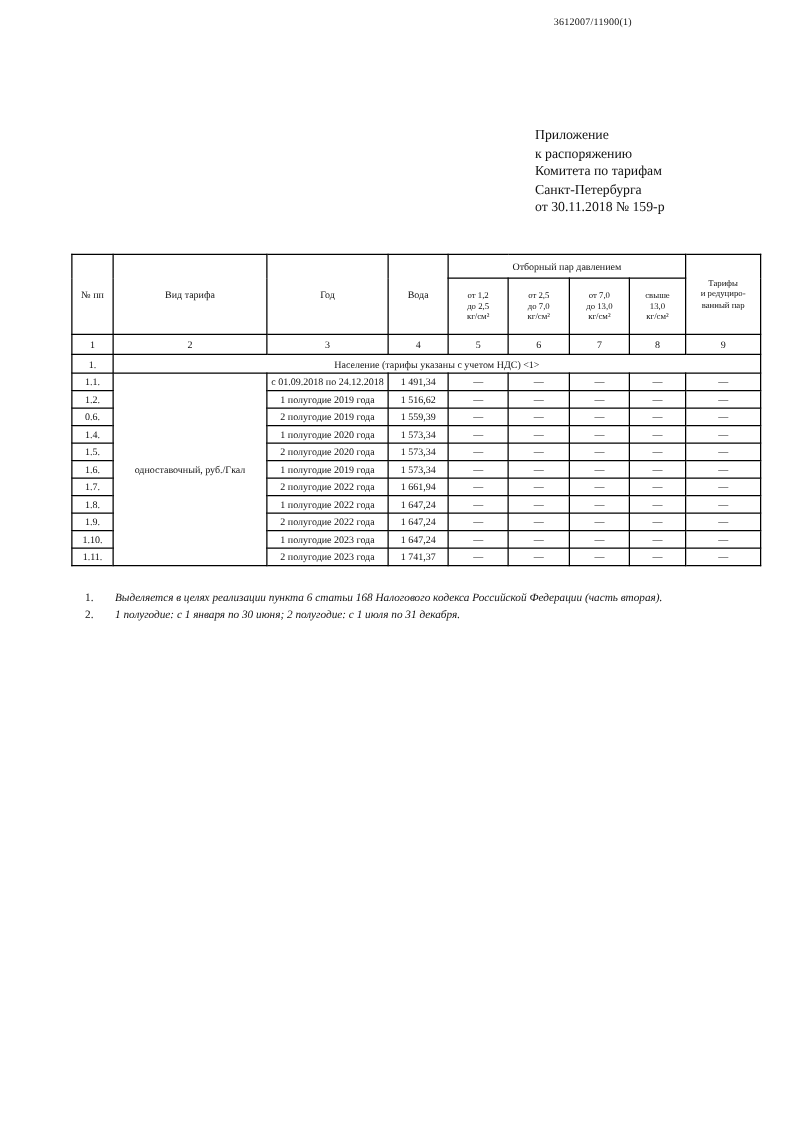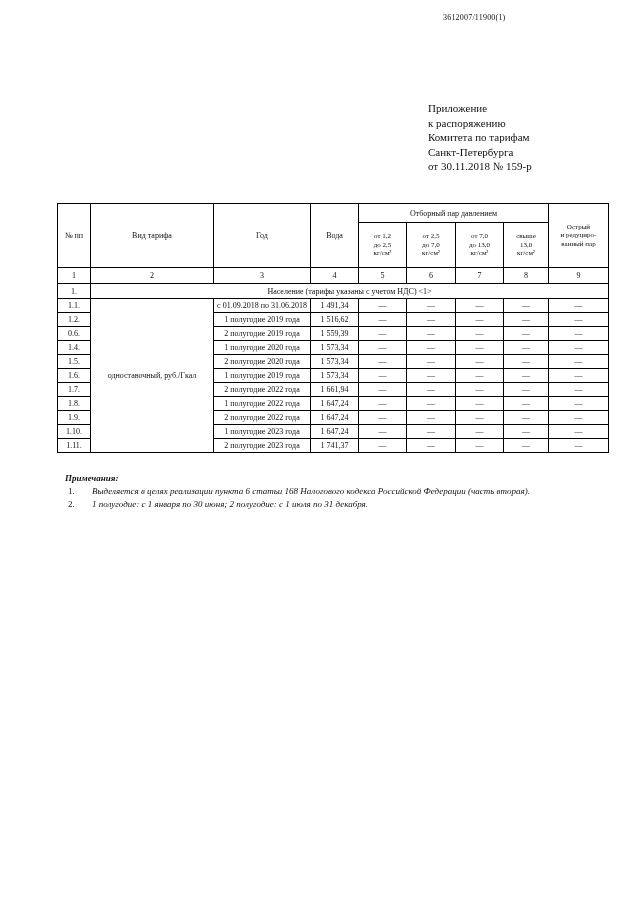--- a/index.html
+++ b/index.html
@@ -83,21 +83,21 @@
         <col style="width:45px">
         <col style="width:60px">
     </colgroup>
     <thead>
       <tr class="h-band">
         <th rowspan="2">№ пп</th>
         <th rowspan="2">Вид тарифа</th>
         <th rowspan="2">Год</th>
         <th rowspan="2">Вода</th>
         <th colspan="4">Отборный пар давлением</th>
-        <th rowspan="2" class="pre sharp-steam">Острый
+        <th rowspan="2" class="pre sharp-steam">Тарифы
 и редуциро-
 ванный пар</th>
       </tr>
       <tr class="h-sub">
         <th class="pre">от 1,2
 до 2,5
 кг/см²</th>
         <th class="pre">от 2,5
 до 7,0
 кг/см²</th>
@@ -122,21 +122,21 @@
     </thead>
     <tbody>
       <tr class="section-row">
         <td>1.</td>
         <td colspan="8">Население (тарифы указаны с учетом НДС) &lt;1&gt;</td>
       </tr>
 
       <tr class="data-row">
         <td>1.1.</td>
         <td rowspan="11">одноставочный, руб./Гкал</td>
-        <td>с 01.09.2018 по 31.06.2018</td>
+        <td>с 01.09.2018 по 24.12.2018</td>
         <td>1 491,34</td>
         <td>—</td>
         <td>—</td>
         <td>—</td>
         <td>—</td>
         <td>—</td>
       </tr>
       <tr class="data-row">
         <td>1.2.</td>
         <td>1 полугодие 2019 года</td>
@@ -234,21 +234,20 @@
         <td>—</td>
         <td>—</td>
         <td>—</td>
         <td>—</td>
         <td>—</td>
       </tr>
     </tbody>
   </table>
 
   <div class="notes">
-    <div class="notes-heading">Примечания:</div>
     <div class="note-item">
       <span class="note-num">1.</span>
       <span class="note-text">Выделяется в целях реализации пункта 6 статьи 168 Налогового кодекса Российской Федерации (часть вторая).</span>
     </div>
     <div class="note-item">
       <span class="note-num">2.</span>
       <span class="note-text">1 полугодие: с 1 января по 30 июня; 2 полугодие: с 1 июля по 31 декабря.</span>
     </div>
   </div>
 

